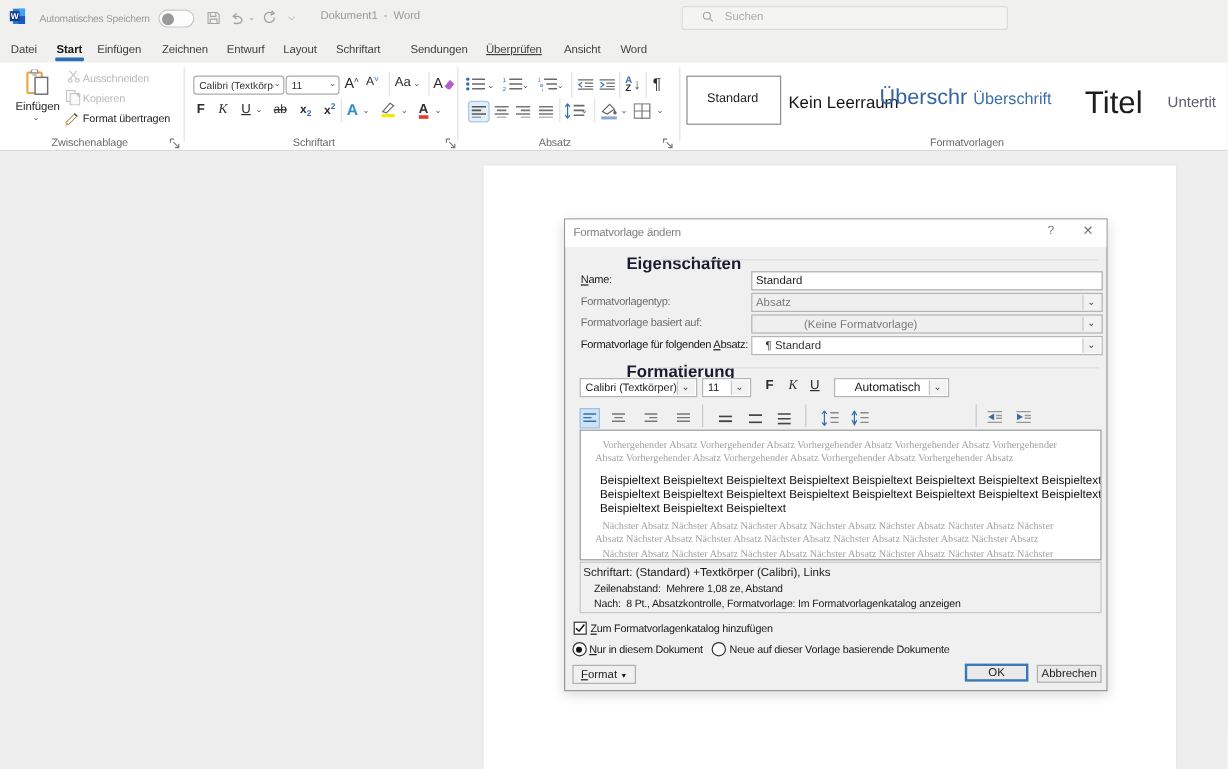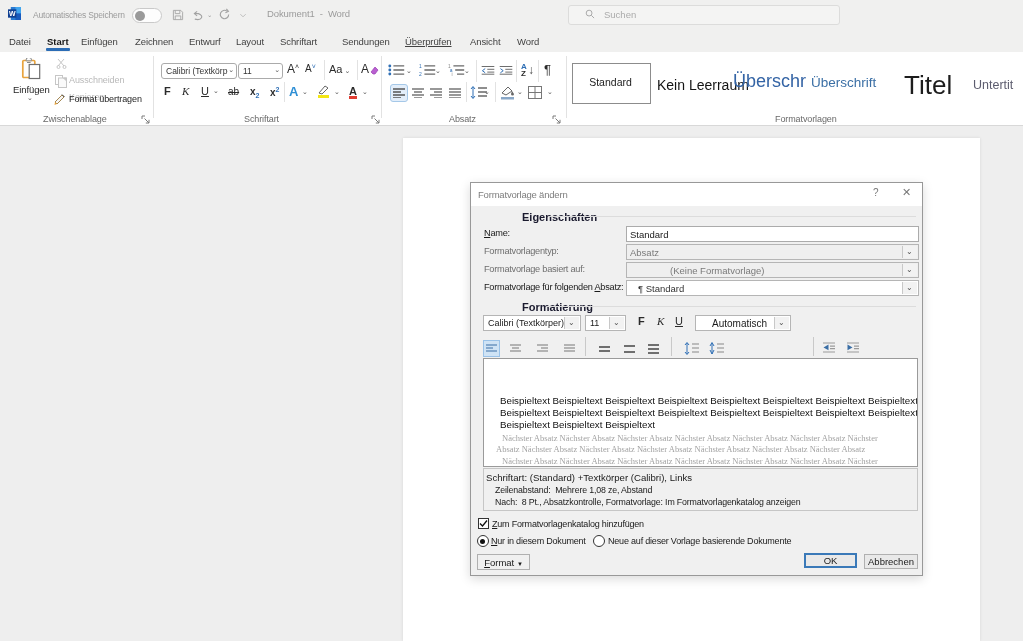--- a/index.html
+++ b/index.html
@@ -9,32 +9,32 @@
   
   .tb-txt{color:#9b9b9b;font-size:8.5px;letter-spacing:-0.2px;}
   .searchbox{left:568px;top:5px;width:270px;height:18px;background:#f4f4f3;border:1px solid #dcdcdb;border-radius:3px;}
   
   .tab{position:absolute;top:36px;font-size:9.5px;letter-spacing:-0.1px;color:#424242;}
   .ribbon{left:0;top:52px;width:1023px;height:73px;background:#ffffff;border-bottom:1px solid #d8d8d8;}
   .gsep{position:absolute;top:4px;width:1px;height:62px;background:#e2e2e2;}
   .glabel{position:absolute;top:62px;font-size:9px;color:#6a6a6a;white-space:nowrap;letter-spacing:-0.1px;text-align:center;}
   .launcher{position:absolute;top:63px;width:10px;height:10px;}
   .rlbl{font-size:9px;letter-spacing:-0.1px;color:#262626;white-space:nowrap;}
-  .rlbl-dis{color:#b9b9b9;margin-top:15px;}
+  .rlbl-dis{color:#b9b9b9;}
   
   .canvas{left:0;top:126px;width:1023px;height:515px;background:#eeeeee;}
   .page{position:absolute;left:403px;top:12px;width:577px;height:503px;background:#ffffff;box-shadow:0 0 3px rgba(0,0,0,0.10);}
   
   .dialog{left:470px;top:182px;width:451px;height:392px;background:#f0f0f0;border:1px solid #989898;box-shadow:0 3px 10px rgba(0,0,0,0.15);font-size:9.5px;}
   .dlg-title{position:absolute;left:0;top:0;width:100%;height:23px;background:#ffffff;}
   .lbl{position:absolute;font-size:9.2px;letter-spacing:-0.25px;color:#1a1a1a;white-space:nowrap;}
   .lbl-dis{color:#6e6e6e;}
   .ddarrow{position:absolute;right:1px;top:1px;bottom:1px;width:14px;background:#f2f2f2;border-left:1px solid #c8c8c8;}
   .ddarrow span{position:absolute;left:3px;top:1px;font-size:8px;color:#555;}
-  .hdr{position:absolute;font-size:11px;font-weight:bold;color:#1b1b2f;white-space:nowrap;padding-left:44px;}
+  .hdr{position:absolute;font-size:14px;font-weight:bold;color:#1b1b2f;white-space:nowrap;padding-left:44px;}
   .hrule{position:absolute;height:1px;background:#dcdcdc;}
   u{text-decoration:underline;}
 </style>
 </head>
 <body>
 <div class="app">
 
   <svg class="abs" style="left:8px;top:7px" width="13" height="13" viewBox="0 0 14 14">
     <rect x="3" y="0" width="11" height="14" fill="#2b7cd3"></rect>
     <rect x="8" y="0" width="6" height="7" fill="#41a5ee"></rect>
@@ -348,20 +348,24 @@
     <svg class="abs" style="left:351px;top:159px" width="14" height="12" viewBox="0 0 14 12">
       <path d="M1 1 H13 M8 4.2 H13 M8 6.6 H13 M1 10 H13" stroke="#999" stroke-width="1.2"></path>
       <path d="M6.5 2.6 L1.5 5.4 L6.5 8.2 z" fill="#3a6ea5"></path>
     </svg>
     <svg class="abs" style="left:375px;top:159px" width="14" height="12" viewBox="0 0 14 12">
       <path d="M1 1 H13 M8 4.2 H13 M8 6.6 H13 M1 10 H13" stroke="#999" stroke-width="1.2"></path>
       <path d="M1.5 2.6 L6.5 5.4 L1.5 8.2 z" fill="#3a6ea5"></path>
     </svg>
 
     <div class="abs" style="left:12px;top:175px;width:433px;height:107px;background:#fff;border:1px solid #9a9a9a;overflow:hidden;">
+      <div style="position:absolute;left:18px;top:6px;font-family:'Liberation Serif',serif;font-size:8.5px;color:#a2a2a2;line-height:11.4px;white-space:nowrap;">
+        Vorhergehender Absatz Vorhergehender Absatz Vorhergehender Absatz Vorhergehender Absatz Vorhergehender<br>
+        <span style="margin-left:-6px;">Absatz Vorhergehender Absatz Vorhergehender Absatz Vorhergehender Absatz Vorhergehender Absatz</span>
+      </div>
       <div style="position:absolute;left:16px;top:36px;font-size:9.75px;color:#111;line-height:11.8px;white-space:nowrap;">
         Beispieltext Beispieltext Beispieltext Beispieltext Beispieltext Beispieltext Beispieltext Beispieltext<br>
         Beispieltext Beispieltext Beispieltext Beispieltext Beispieltext Beispieltext Beispieltext Beispieltext<br>
         Beispieltext Beispieltext Beispieltext
       </div>
       <div style="position:absolute;left:18px;top:74px;font-family:'Liberation Serif',serif;font-size:8.5px;color:#a2a2a2;line-height:11.4px;white-space:nowrap;">
         Nächster Absatz Nächster Absatz Nächster Absatz Nächster Absatz Nächster Absatz Nächster Absatz Nächster<br>
         <span style="margin-left:-6px;">Absatz Nächster Absatz Nächster Absatz Nächster Absatz Nächster Absatz Nächster Absatz Nächster Absatz</span><br>
         Nächster Absatz Nächster Absatz Nächster Absatz Nächster Absatz Nächster Absatz Nächster Absatz Nächster
       </div>

